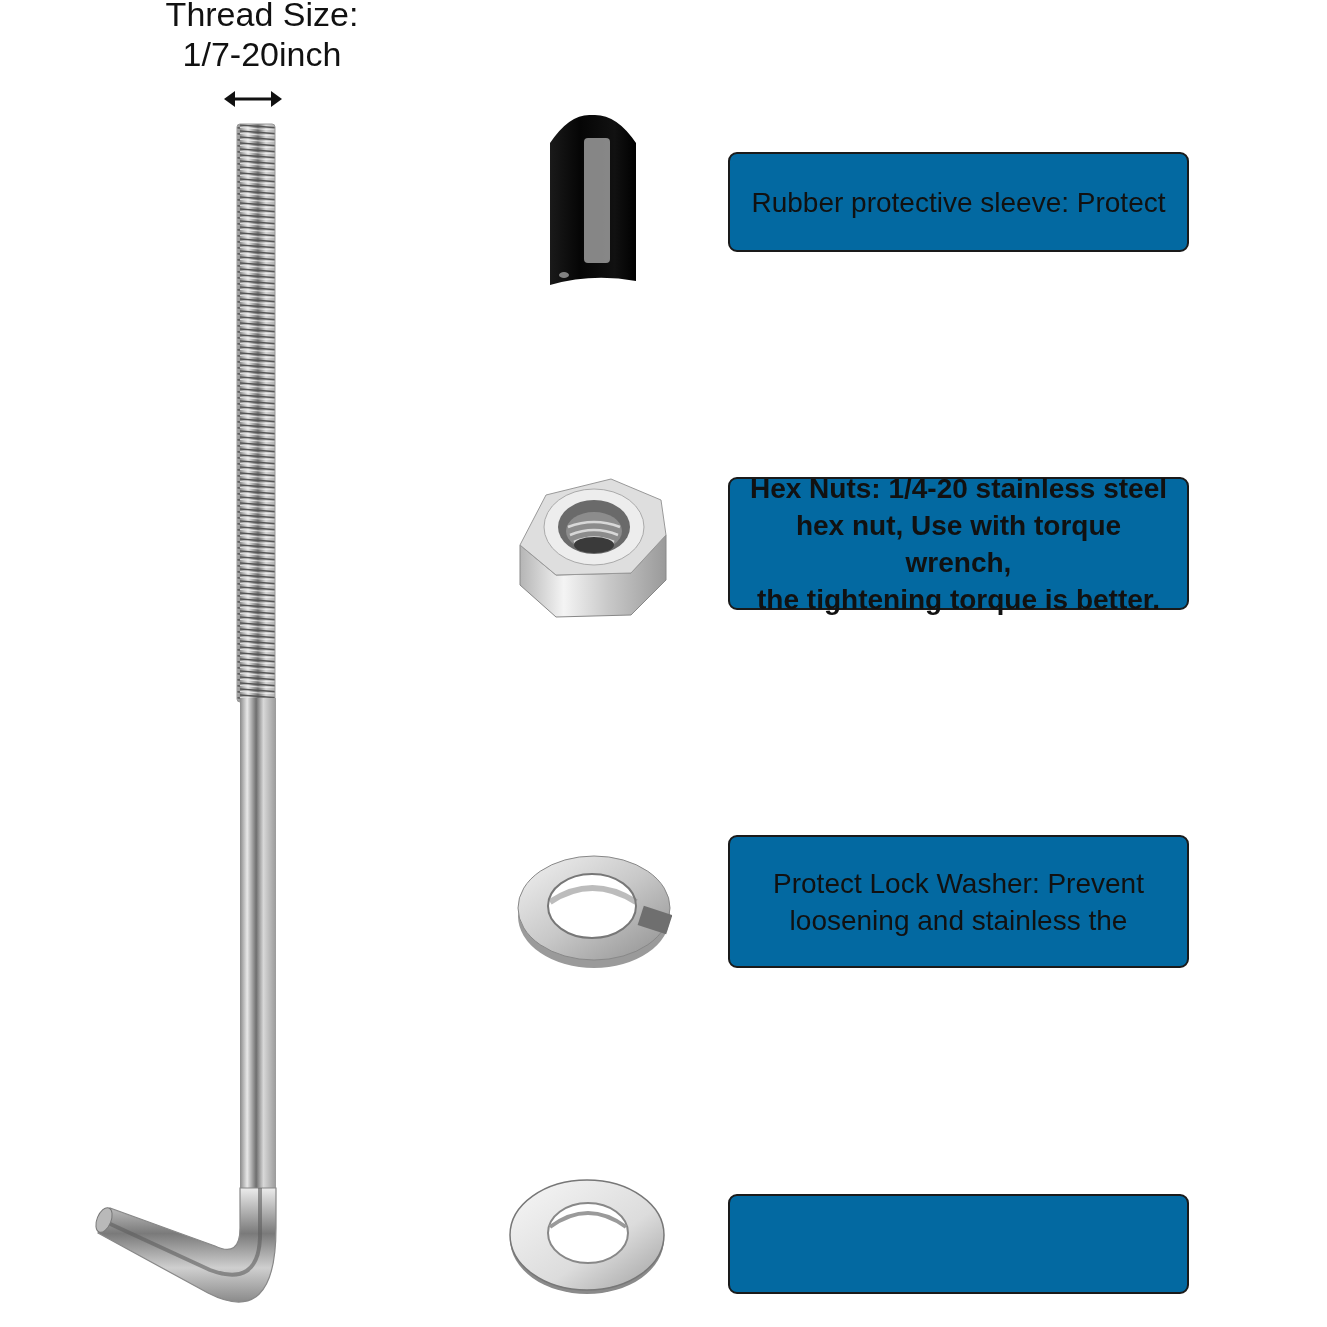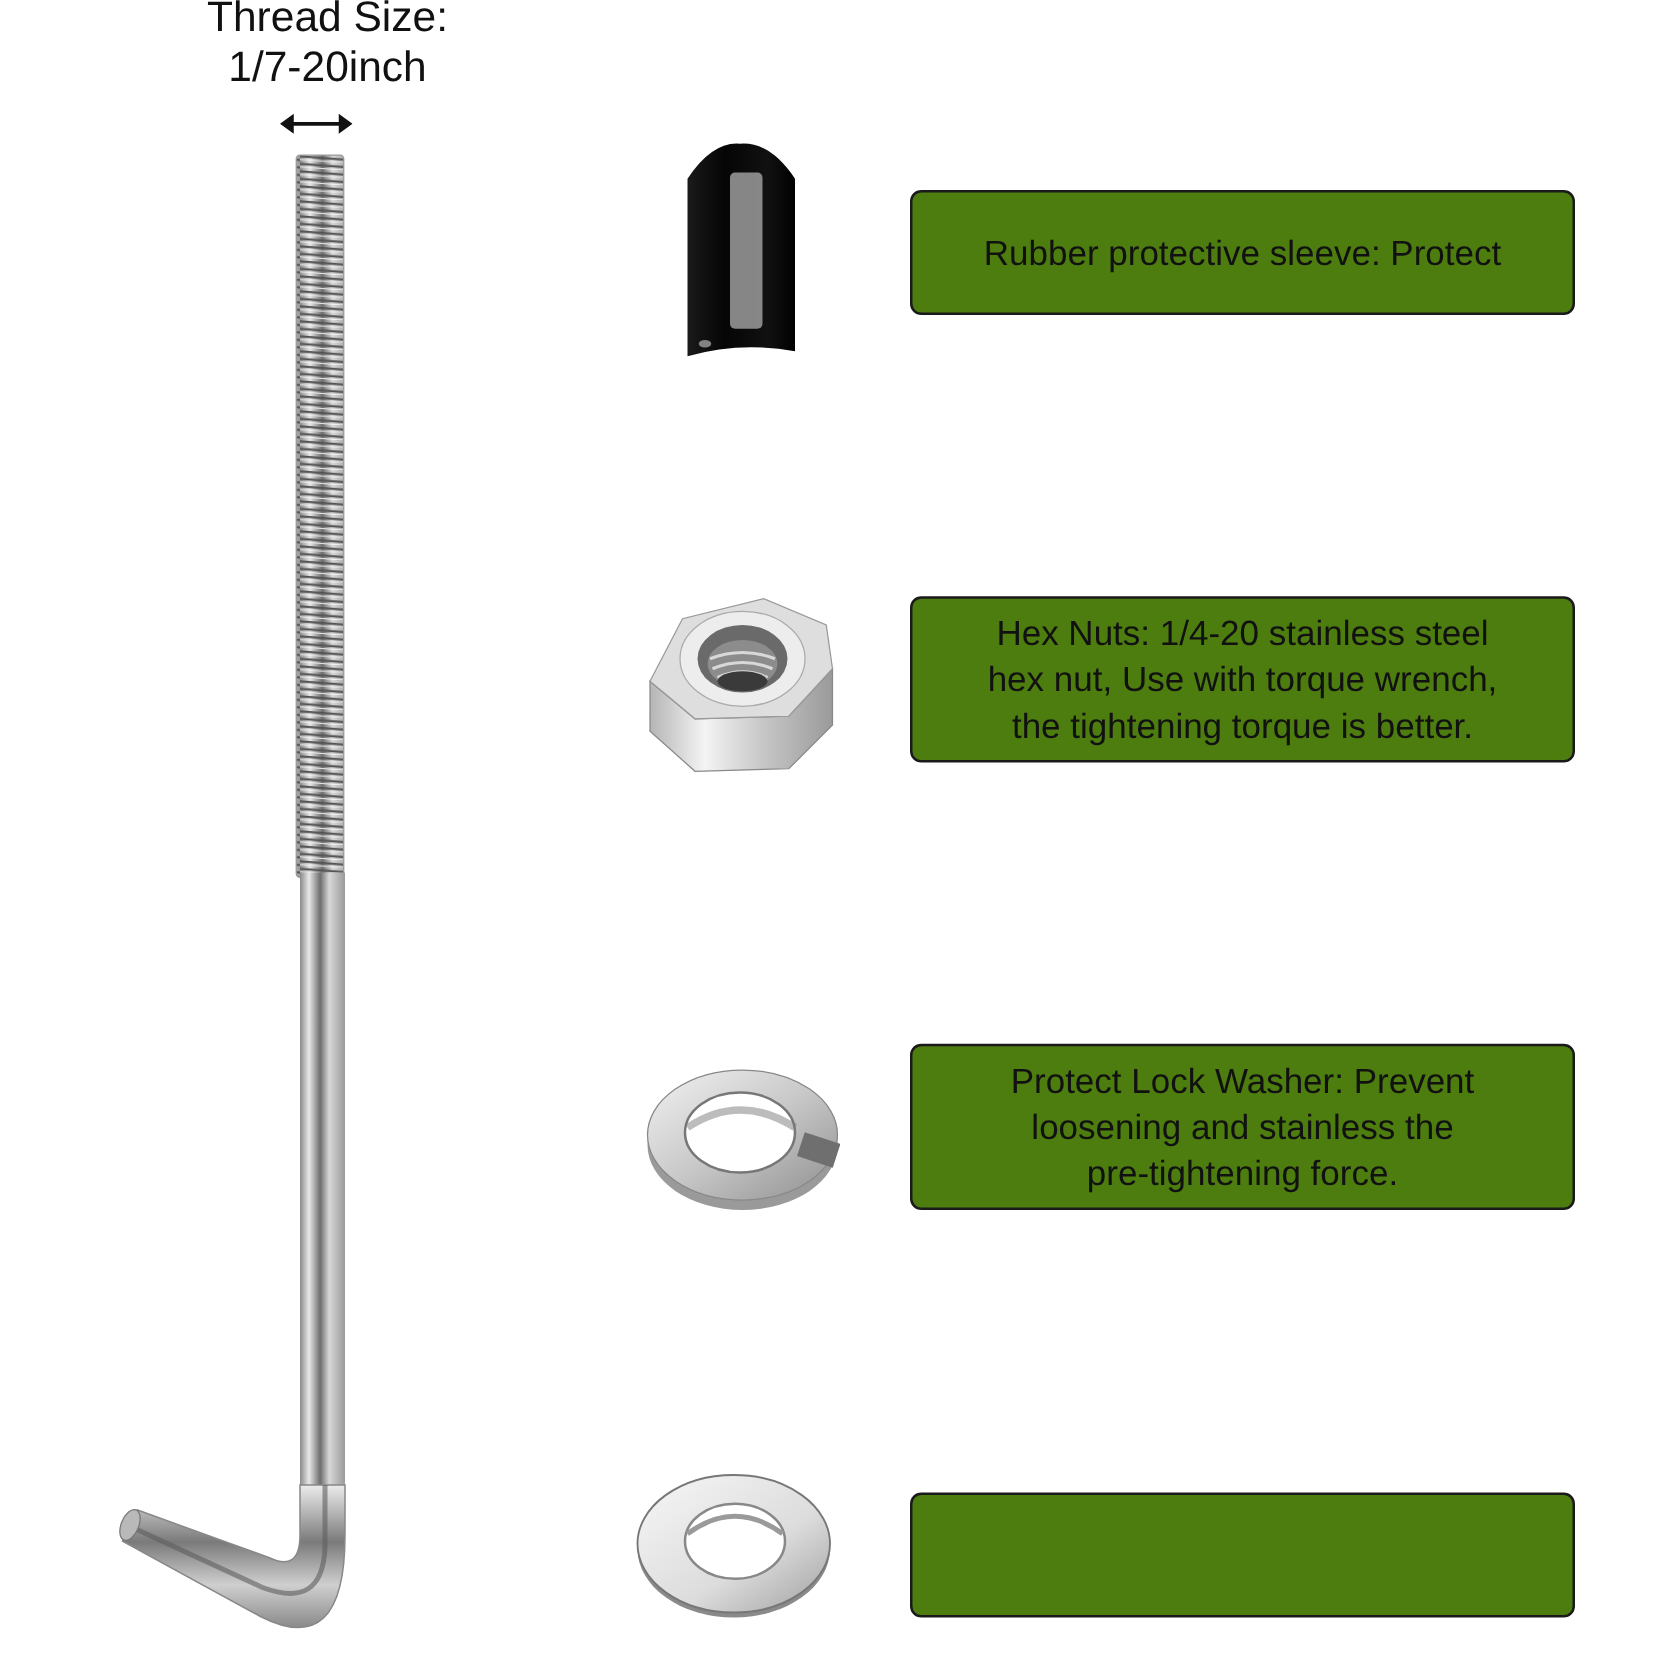--- a/index.html
+++ b/index.html
@@ -3,22 +3,22 @@
   <meta charset="utf-8">
   <style>
     html, body { margin: 0; padding: 0; background: #ffffff; }
     body { width: 1327px; height: 1327px; position: relative; overflow: hidden;
            font-family: "Liberation Sans", "DejaVu Sans", sans-serif; color: #111; }
     .thread-label { position: absolute; left: 140px; top: -6px; width: 244px; text-align: center;
                     font-size: 34px; line-height: 40px; color: #111; }
     .dim-arrow { position: absolute; left: 224px; top: 88px; width: 58px; height: 22px; }
     .bolt { position: absolute; left: 80px; top: 118px; width: 240px; height: 1209px; }
     .part { position: absolute; }
-    .callout { position: absolute; left: 728px; width: 532px; box-sizing: border-box;
-               border: 2px solid #1a1a1a; border-radius: 9px; background: #4d7c0f;
+    .callout { position: absolute; left: 728px; width: 461px; box-sizing: border-box;
+               border: 2px solid #1a1a1a; border-radius: 9px; background: #0369a1;
                display: flex; align-items: center; justify-content: center;
                text-align: center; font-size: 28px; line-height: 37px; color: #111;
                padding: 4px 10px; }
     .callout span { display: block; }
   </style>
 </head>
 <body>
 
 <div class="thread-label">
   <span style="display:block">Thread Size:</span>
@@ -123,32 +123,31 @@
   <ellipse cx="80" cy="58" rx="40" ry="30" fill="#ffffff" stroke="#888" stroke-width="2"></ellipse>
   <path d="M42,52 Q80,24 118,52" stroke="#9a9a9a" stroke-width="4" fill="none"></path>
 </svg>
 
 <div class="callout" style="top:152px; height:100px;">
   <div>
     <span>Rubber protective sleeve: Protect</span>
   </div>
 </div>
 
-<div class="callout" style="top:477px; height:133px;">
+<div class="callout" style="top:477px; height:133px;font-weight:bold;">
   <div>
     <span>Hex Nuts: 1/4-20 stainless steel</span>
     <span>hex nut, Use with torque wrench,</span>
     <span>the tightening torque is better.</span>
   </div>
 </div>
 
 <div class="callout" style="top:835px; height:133px;">
   <div>
     <span>Protect Lock Washer: Prevent</span>
     <span>loosening and stainless the</span>
-    <span>pre-tightening force.</span>
   </div>
 </div>
 
 <div class="callout" style="top:1194px; height:100px;">
   <div>
   </div>
 </div>
 
 </body></html>

